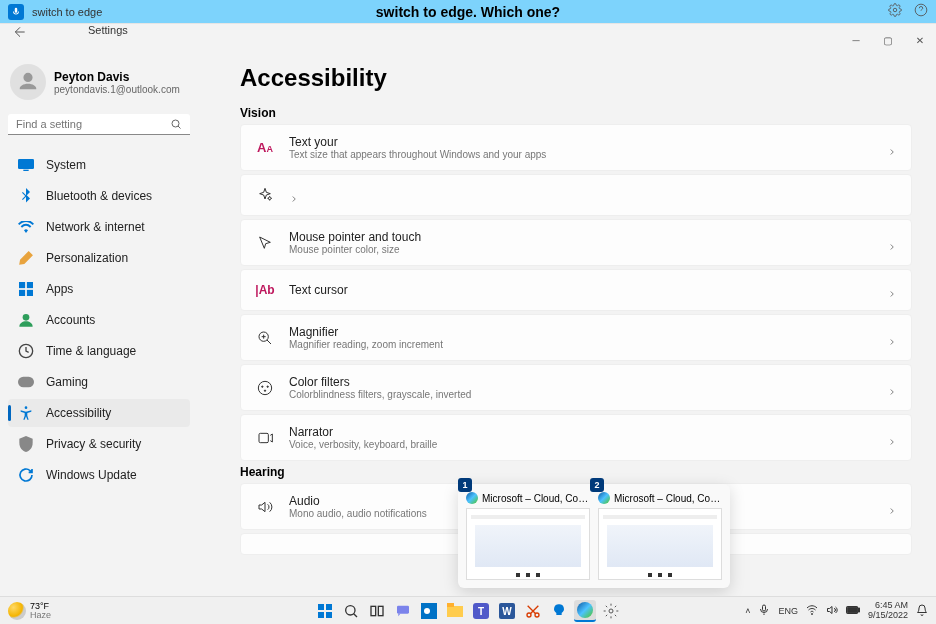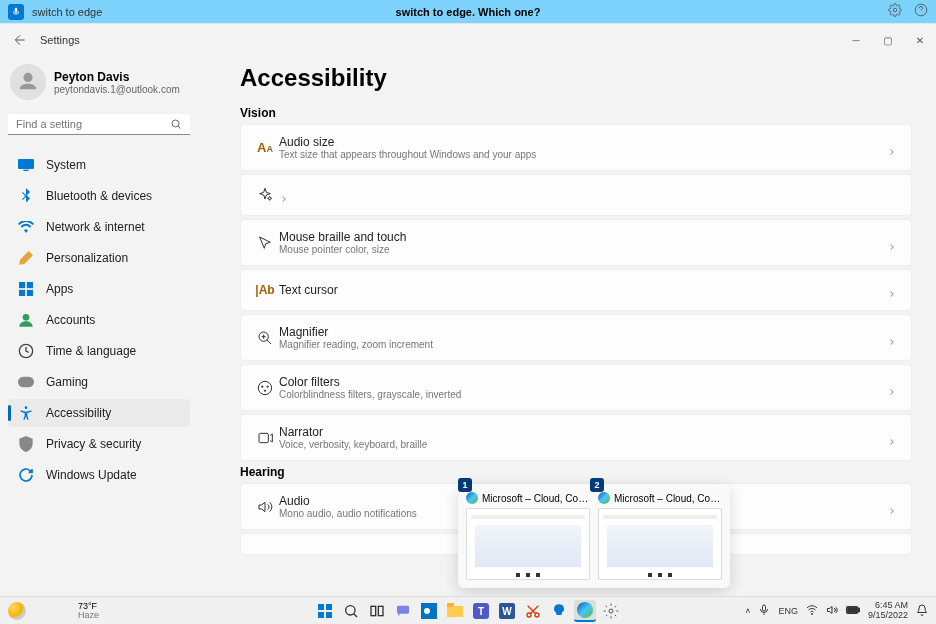--- a/index.html
+++ b/index.html
@@ -3,26 +3,26 @@
 <meta charset="utf-8">
 <style>
 * { margin: 0; padding: 0; box-sizing: border-box; font-family: "Segoe UI", sans-serif; }
 body { width: 936px; height: 624px; background: #f3f3f3; position: relative; overflow: hidden; }
 
 
 .voice-bar { height: 24px; background: #7dd3fc; display: flex; align-items: center; padding: 0 8px; position: relative; border-bottom: 1px solid #e5e5e5; }
 .voice-icon { width: 16px; height: 16px; background: #0078d4; border-radius: 3px; display: flex; align-items: center; justify-content: center; margin-right: 8px; }
 .voice-icon svg { width: 10px; height: 10px; fill: #fff; }
 .voice-text { font-size: 11px; color: #333; }
-.voice-center { position: absolute; left: 50%; transform: translateX(-50%); font-size: 11px; font-weight: 600; }
+.voice-center { position: absolute; left: 50%; transform: translateX(-50%); font-size: 14px; font-weight: 600; }
 .voice-right { position: absolute; right: 8px; display: flex; gap: 12px; }
 .voice-right svg { width: 14px; height: 14px; stroke: #555; fill: none; }
 
 
-.titlebar { height: 32px; display: flex; align-items: center; padding: 0 12px; position: relative; }
+.titlebar { height: 32px; display: flex; padding: 0 12px; position: relative; gap: 48px; }
 .back-arrow { width: 16px; height: 16px; margin-right: 12px; }
 .back-arrow svg { stroke: #555; fill: none; }
 .titlebar-title { font-size: 11px; color: #333; }
 .win-controls { position: absolute; right: 0; display: flex; }
 .win-controls div { width: 32px; height: 32px; display: flex; align-items: center; justify-content: center; font-size: 10px; color: #555; }
 
 
 .content { display: flex; height: calc(100% - 56px - 28px); }
 
 
@@ -38,42 +38,42 @@
 .nav-item { display: flex; align-items: center; padding: 6px 10px; border-radius: 4px; font-size: 12px; color: #222; margin-bottom: 3px; cursor: pointer; }
 .nav-item.active { background: #eaeaea; position: relative; }
 .nav-item.active::before { content: ''; position: absolute; left: 0; top: 6px; bottom: 6px; width: 3px; background: #0067c0; border-radius: 2px; }
 .nav-icon { width: 16px; height: 16px; margin-right: 12px; display: flex; align-items: center; justify-content: center; }
 
 
 .main { flex: 1; padding: 8px 24px 0 42px; overflow-y: auto; }
 .page-title { font-size: 24px; font-weight: 600; margin-bottom: 14px; }
 .section-header { font-size: 12px; font-weight: 600; margin-bottom: 4px; margin-top: 4px; }
 .card { background: #fdfdfd; border: 1px solid #eee; border-radius: 4px; padding: 10px 14px; display: flex; align-items: center; margin-bottom: 3px; cursor: pointer; }
-.card-icon { width: 20px; height: 20px; margin-right: 4px; display: flex; align-items: center; justify-content: center; color: #a16207; }
+.card-icon { width: 20px; height: 20px; margin-right: 14px; display: flex; align-items: center; justify-content: center; color: #be185d; }
 .card-text { flex: 1; }
 .card-title { font-size: 12px; color: #222; }
 .card-desc { font-size: 10px; color: #777; }
 .chevron { width: 10px; height: 10px; }
 .chevron svg { stroke: #666; fill: none; }
 
 
 .preview-popup { position: absolute; bottom: 36px; left: 458px; background: #f9f9f9; border-radius: 6px; box-shadow: 0 4px 16px rgba(0,0,0,0.15); padding: 8px; display: flex; gap: 8px; }
 .preview-win { width: 124px; }
 .preview-header { display: flex; align-items: center; font-size: 10px; margin-bottom: 4px; white-space: nowrap; overflow: hidden; }
 .preview-header .edge-ico { width: 12px; height: 12px; border-radius: 50%; background: linear-gradient(135deg,#0c59a4,#4cc2ff,#4ec724); margin-right: 4px; flex-shrink: 0; }
 .preview-thumb { width: 124px; height: 72px; background: #fff; border: 1px solid #ddd; position: relative; font-size: 6px; }
 .preview-thumb::before { content: ''; position: absolute; top: 6px; left: 4px; right: 4px; height: 4px; background: #eee; }
 .preview-thumb .tcontent { position: absolute; top: 16px; left: 8px; right: 8px; bottom: 12px; background: linear-gradient(#f0f4fa,#e0e8f5); }
 .preview-thumb .tbar { position: absolute; bottom: 2px; left: 50%; transform: translateX(-50%); display: flex; gap: 6px; }
 .preview-thumb .tbar span { width: 4px; height: 4px; background: #333; }
 .badge { position: absolute; width: 14px; height: 14px; background: #003a7a; color: #fff; font-size: 9px; border-radius: 3px; display: flex; align-items: center; justify-content: center; font-weight: 600; }
 
 
 .taskbar { position: absolute; bottom: 0; left: 0; right: 0; height: 28px; background: #f0f0f0; border-top: 1px solid #ddd; display: flex; align-items: center; }
-.weather { display: flex; align-items: flex-start; padding: 0 8px; font-size: 9px; line-height: 1; gap: 48px; }
+.weather { display: flex; align-items: flex-start; padding: 0 8px; font-size: 9px; line-height: 1; }
 .weather-icon { width: 18px; height: 18px; background: radial-gradient(circle at 30% 30%, #ffd966, #f4b400 50%, #ccc 60%); border-radius: 50%; margin-right: 4px; }
 .taskbar-center { position: absolute; left: 50%; transform: translateX(-50%); display: flex; gap: 4px; }
 .tb-icon { width: 22px; height: 22px; display: flex; align-items: center; justify-content: center; border-radius: 3px; }
 .tb-icon.active { background: rgba(0,0,0,0.08); border-bottom: 2px solid #0078d4; }
 .taskbar-right { position: absolute; right: 8px; display: flex; align-items: center; gap: 8px; font-size: 9px; color: #333; }
 .clock { text-align: right; line-height: 1.1; }
 </style>
 </head>
 <body>
 
@@ -233,21 +233,21 @@
 
   <div class="main">
     <div class="page-title">Accessibility</div>
     <div id="sections">
         <div class="section-header">Vision</div>
         <div class="card">
           <div class="card-icon">
             <span style="font-size:13px;font-weight:600">A<span style="font-size:9px">A</span></span>
           </div>
           <div class="card-text">
-            <div class="card-title">Audio size</div>
+            <div class="card-title">Text your</div>
             <div class="card-desc">Text size that appears throughout Windows and your apps</div>
           </div>
           <div class="chevron"><svg viewBox="0 0 24 24" stroke-width="2">
               <path d="M9 6l6 6-6 6"></path>
             </svg></div>
         </div>
         <div class="card">
           <div class="card-icon">
             <svg width="16" height="16" viewBox="0 0 24 24" fill="none" stroke="#333" stroke-width="1.5">
               <path d="M12 2l2 6 6 2-6 2-2 6-2-6-6-2 6-2 2-6zM19 14l1 2 2 1-2 1-1 2-1-2-2-1 2-1 1-2z"></path>
@@ -257,21 +257,21 @@
               <path d="M9 6l6 6-6 6"></path>
             </svg></div>
         </div>
         <div class="card">
           <div class="card-icon">
             <svg width="16" height="16" viewBox="0 0 24 24" fill="none" stroke="#333" stroke-width="1.5">
               <path d="M4 3l7 17 2-7 7-2L4 3z"></path>
             </svg>
           </div>
           <div class="card-text">
-            <div class="card-title">Mouse braille and touch</div>
+            <div class="card-title">Mouse pointer and touch</div>
             <div class="card-desc">Mouse pointer color, size</div>
           </div>
           <div class="chevron"><svg viewBox="0 0 24 24" stroke-width="2">
               <path d="M9 6l6 6-6 6"></path>
             </svg></div>
         </div>
         <div class="card">
           <div class="card-icon">
             <span style="font-size:12px;font-weight:600">|Ab</span>
           </div>

